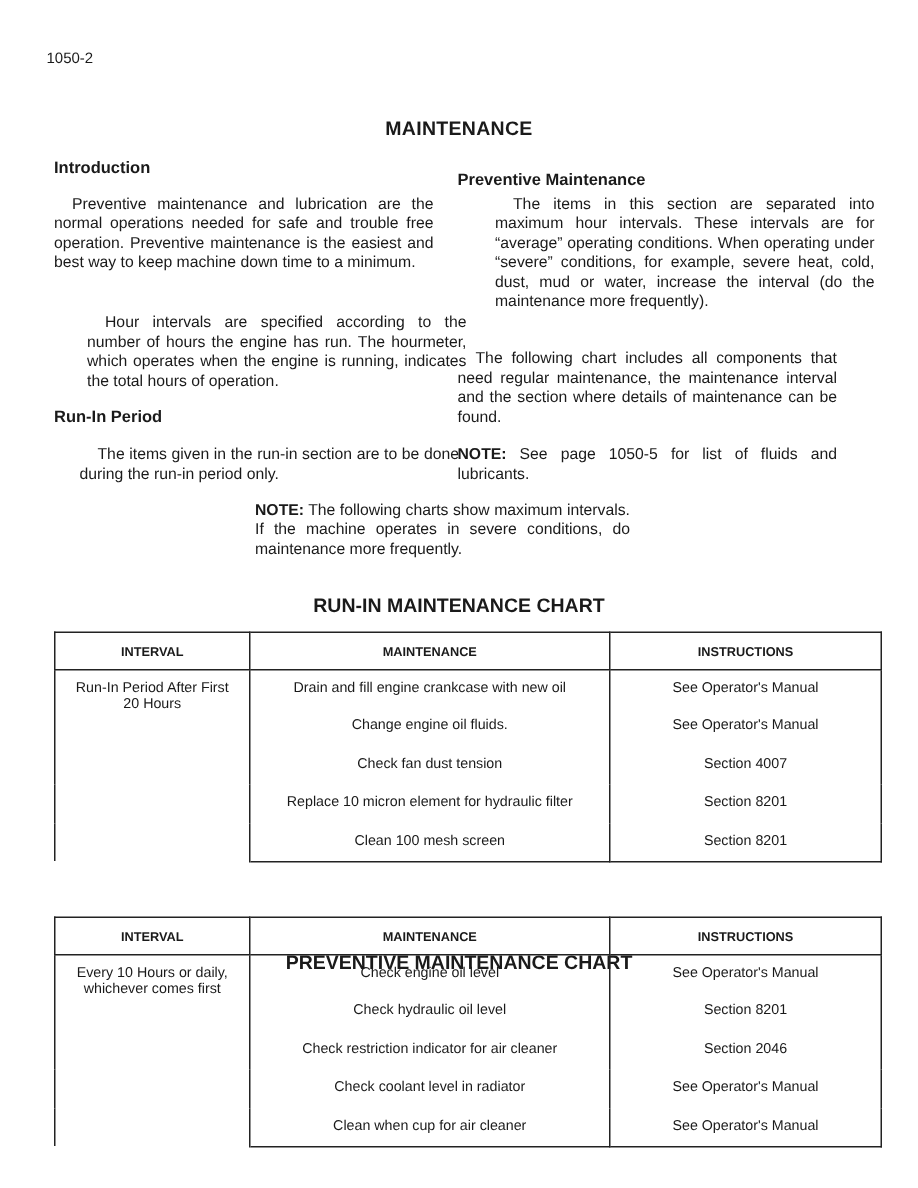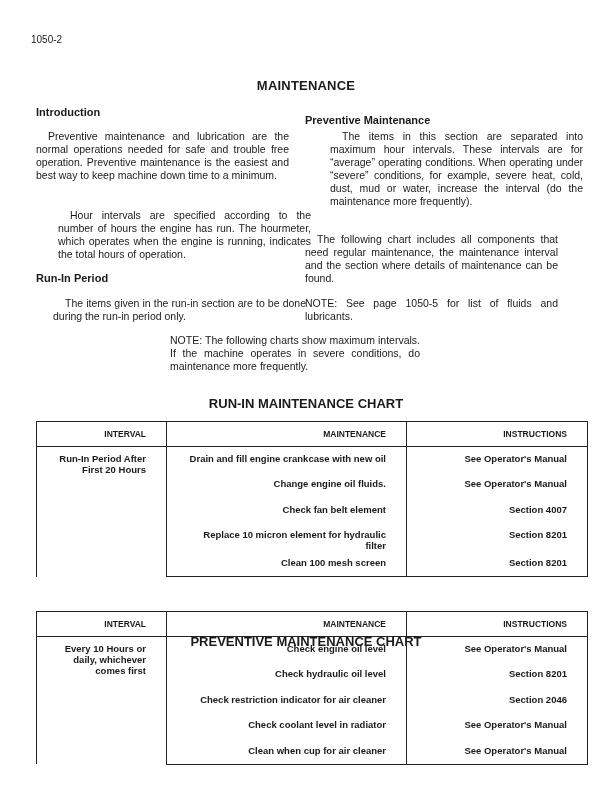--- a/index.html
+++ b/index.html
@@ -5,29 +5,29 @@
   html, body { margin: 0; padding: 0; background: #ffffff; }
   body {
     width: 612px; height: 792px; position: relative; overflow: hidden;
     font-family: "Liberation Sans", sans-serif; color: #1a1a1a;
   }
   .abs { position: absolute; }
   .page-num { left: 31px; top: 34px; font-size: 10px; }
   .main-title { left: 0; width: 612px; top: 78px; text-align: center; font-weight: bold; font-size: 13px; letter-spacing: 0.2px; }
   .heading { font-weight: bold; font-size: 11px; }
   .para { font-size: 10.5px; line-height: 13px; text-align: justify; text-align-last: left; }
-  .b { font-weight: normal; }
+  .b { font-weight: bold; }
   .chart-title { left: 0; width: 612px; text-align: center; font-weight: bold; font-size: 13px; }
   table.chart {
     position: absolute; left: 36px; width: 552px; border-collapse: collapse;
     font-size: 9.5px; table-layout: fixed;
   }
-  table.chart th, table.chart td { border-left: 1.2px solid #222; border-right: 1.2px solid #222; padding: 0 20px; vertical-align: top; text-align: right; }
+  table.chart th, table.chart td { border-left: 1.2px solid #222; border-right: 1.2px solid #222; padding: 0 8px; vertical-align: top; text-align: center; }
   table.chart th { border-top: 1.4px solid #222; border-bottom: 1.4px solid #222; height: 24px; vertical-align: middle; font-weight: bold; font-size: 8.5px; }
-  table.chart td { height: 25.5px; line-height: 11px; padding-top: 6px; box-sizing: border-box; font-weight: bold; }
+  table.chart td { height: 25.5px; line-height: 11px; padding-top: 6px; box-sizing: border-box; }
   table.chart tr:last-child td { border-bottom: 1.4px solid #222; }
   table.chart td.interval { line-height: 11px; }
   .col1 { width: 130px; }
   .col2 { width: 240px; }
   .col3 { width: auto; }
 </style>
 </head>
 <body>
 
 <div class="abs page-num">1050-2</div>
@@ -64,21 +64,21 @@
     <tr>
       <td class="interval" rowspan="5">Run-In Period After First 20 Hours</td>
       <td>Drain and fill engine crankcase with new oil</td>
       <td>See Operator's Manual</td>
     </tr>
     <tr>
       <td>Change engine oil fluids.</td>
       <td>See Operator's Manual</td>
     </tr>
     <tr>
-      <td>Check fan belt element</td>
+      <td>Check fan dust tension</td>
       <td>Section 4007</td>
     </tr>
     <tr>
       <td>Replace 10 micron element for hydraulic  filter</td>
       <td>Section 8201</td>
     </tr>
     <tr>
       <td>Clean 100 mesh screen</td>
       <td>Section 8201</td>
     </tr>

